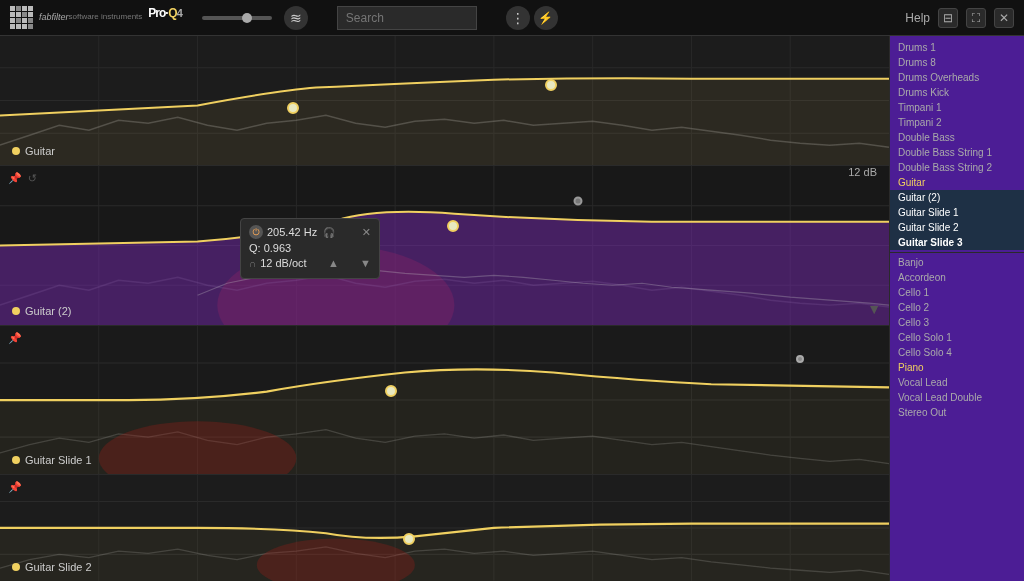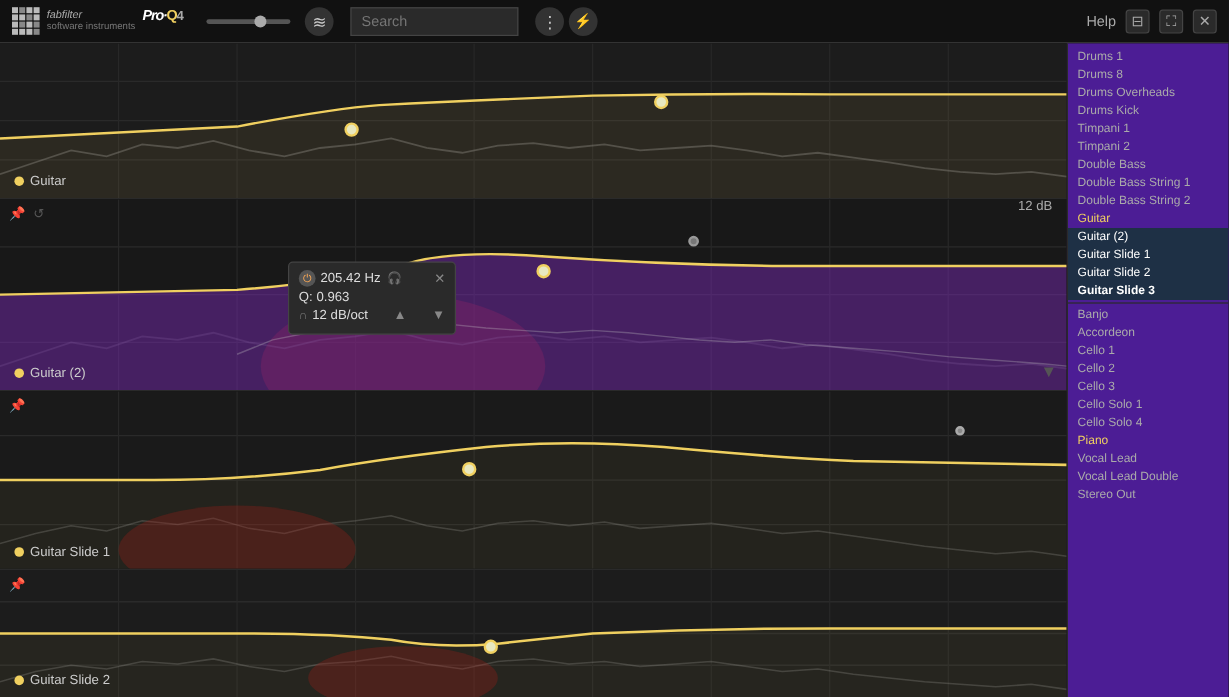--- a/index.html
+++ b/index.html
@@ -80,21 +80,21 @@
     }
     .search-box {
       display: flex;
       align-items: center;
       background: #2a2a2a;
       border: 1px solid #444;
       border-radius: 0;
       padding: 2px 8px;
       width: 140px;
       height: 24px;
-      margin: 0 12px;
+      margin: 0 27px;
     }
     .search-box input {
       background: transparent;
       border: none;
       outline: none;
       color: #ccc;
       font-size: 12px;
       width: 100%;
     }
     .header-spacer { flex: 1; }
@@ -308,26 +308,26 @@
         <div class="logo-bit on"></div>
       <div class="logo-bit on"></div>
         <div class="logo-bit"></div>
         <div class="logo-bit on"></div>
         <div class="logo-bit"></div>
       <div class="logo-bit on"></div>
         <div class="logo-bit on"></div>
         <div class="logo-bit on"></div>
         <div class="logo-bit"></div>
     </div>
-    <div style="display:flex;flex-direction:column;line-height:1.1">
+    <div style="display:flex;flex-direction:row;line-height:1.1">
       <span style="color:#aaa;font-size:9px;font-style:italic">fabfilter</span>
       <span style="color:#777;font-size:8px">software instruments</span>
     </div>
     <div class="logo-proq">
-      <span style="font-style:italic;color:#fff">Pro·</span><span style="color:#f0d060">Q</span><span style="font-size:11px;color:#aaa;vertical-align:super">4</span>
+      <span style="color:#fff">Pro·</span><span style="color:#f0d060">Q</span><span style="font-size:11px;color:#aaa;vertical-align:super">4</span>
     </div>
   </div>
 
   <div class="header-slider">
     <div class="slider-track">
       <div class="slider-thumb"></div>
     </div>
   </div>
 
   <div class="header-icon-btn">≋</div>

